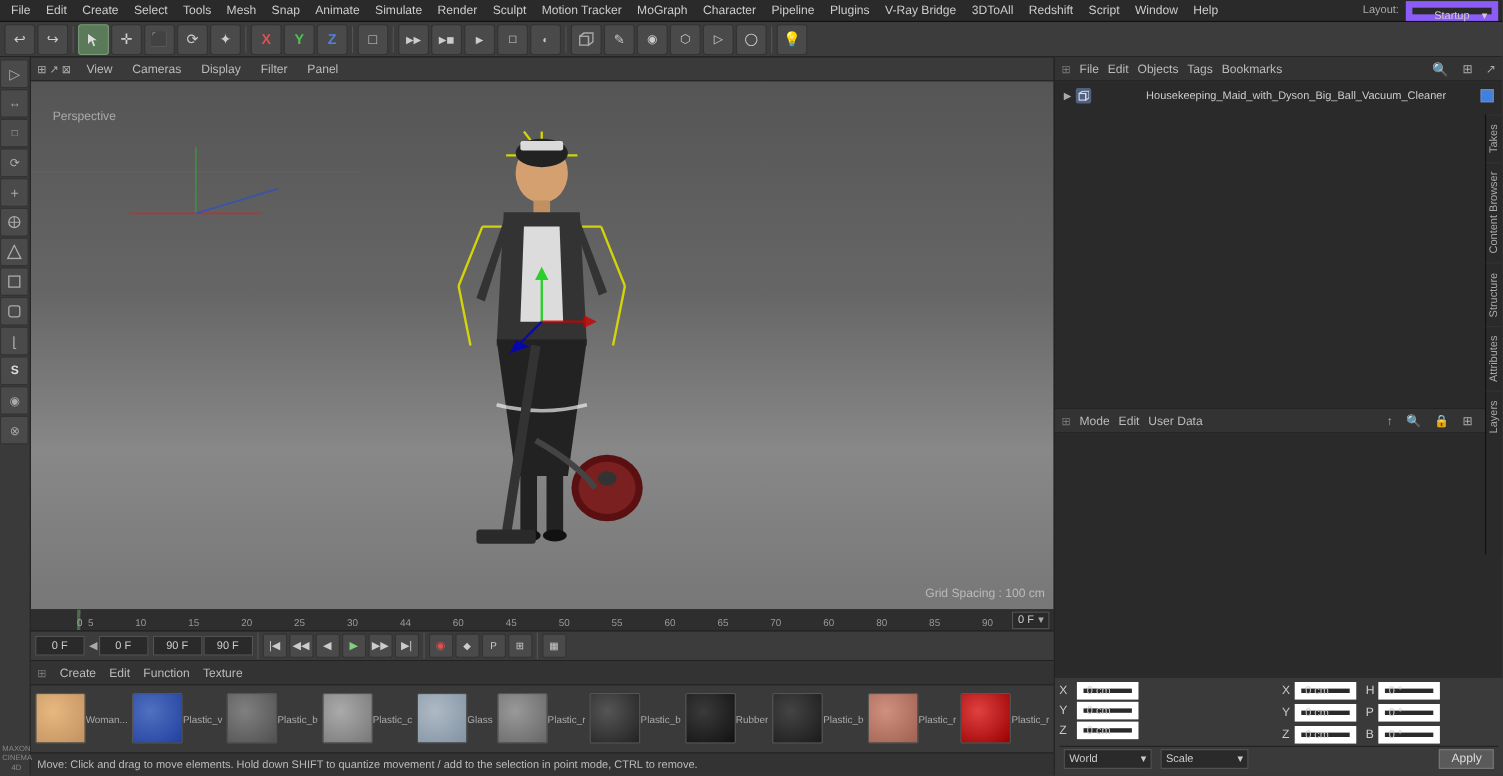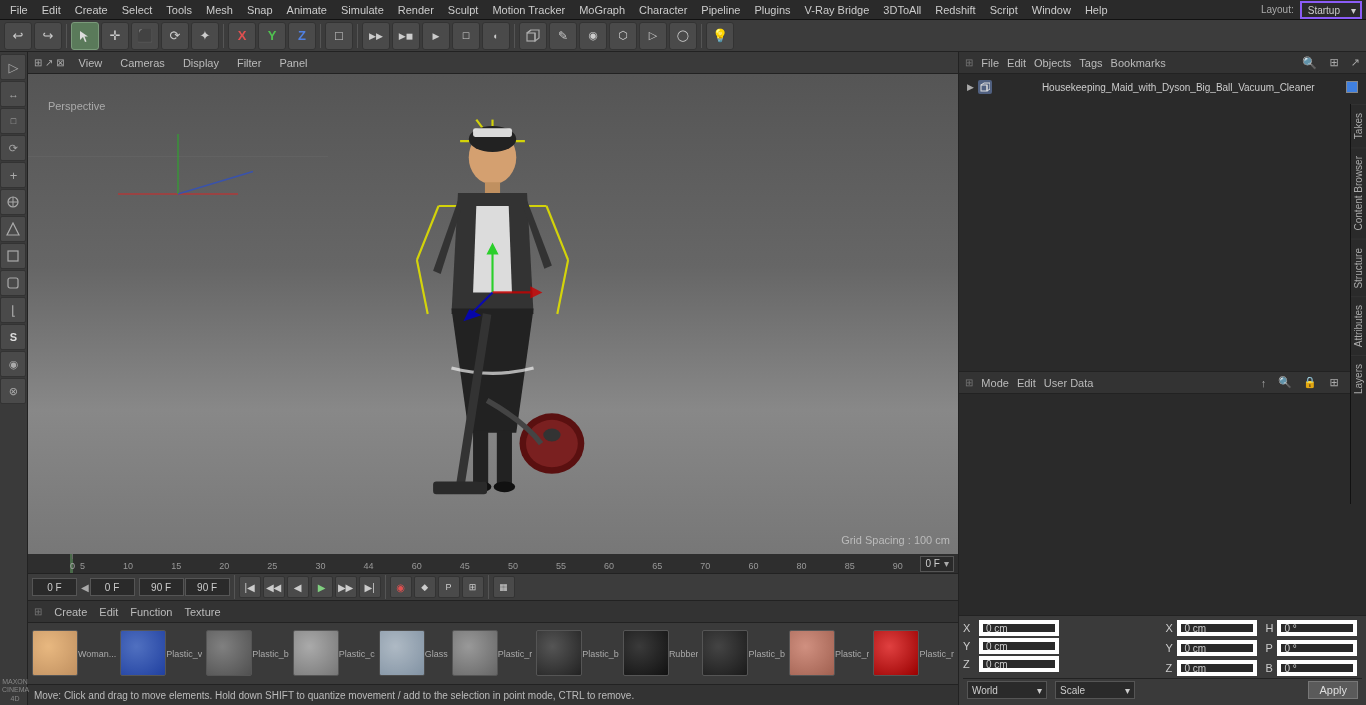--- a/index.html
+++ b/index.html
@@ -365,24 +365,24 @@
       gap: 4px;
       margin-bottom: 2px;
     }
     .coord-label {
       width: 12px;
       font-size: 11px;
       color: #ccc;
     }
     .coord-field {
       background: #2a2a2a;
-      border: 4px solid #ffffff;
+      border: 6px solid #ffffff;
       color: #ccc;
       font-size: 10px;
-      width: 80px;
+      width: 56px;
       height: 16px;
       padding: 0 3px;
       display: flex;
       align-items: center;
     }
 
     #coord-bottom {
       display: flex;
       align-items: center;
       padding: 2px 4px;
@@ -471,21 +471,21 @@
   <div class="menu-item">Pipeline</div>
   <div class="menu-item">Plugins</div>
   <div class="menu-item">V-Ray Bridge</div>
   <div class="menu-item">3DToAll</div>
   <div class="menu-item">Redshift</div>
   <div class="menu-item">Script</div>
   <div class="menu-item">Window</div>
   <div class="menu-item">Help</div>
   <div style="flex:1"></div>
   <span style="font-size:10px; color:#aaa; margin-right:4px;">Layout:</span>
-  <div style="background:#2a2a2a; border:2px solid #8b5cf6; padding:0 20px 0 6px; height:18px; line-height:16px; font-size:10px; color:#ccc; cursor:pointer; position:relative;">
+  <div style="background:#2a2a2a; border:6px solid #8b5cf6; padding:0 20px 0 20px; height:18px; line-height:16px; font-size:10px; color:#ccc; cursor:pointer; position:relative;">
     <span>Startup</span>
     <span style="position:absolute; right:4px; top:0; line-height:16px;">▾</span>
   </div>
 </div>
 
 <div id="toolbar">
   <div class="toolbar-btn">↩</div>
   <div class="toolbar-btn">↪</div>
   <div class="toolbar-separator"></div>
   <div class="toolbar-btn active">

